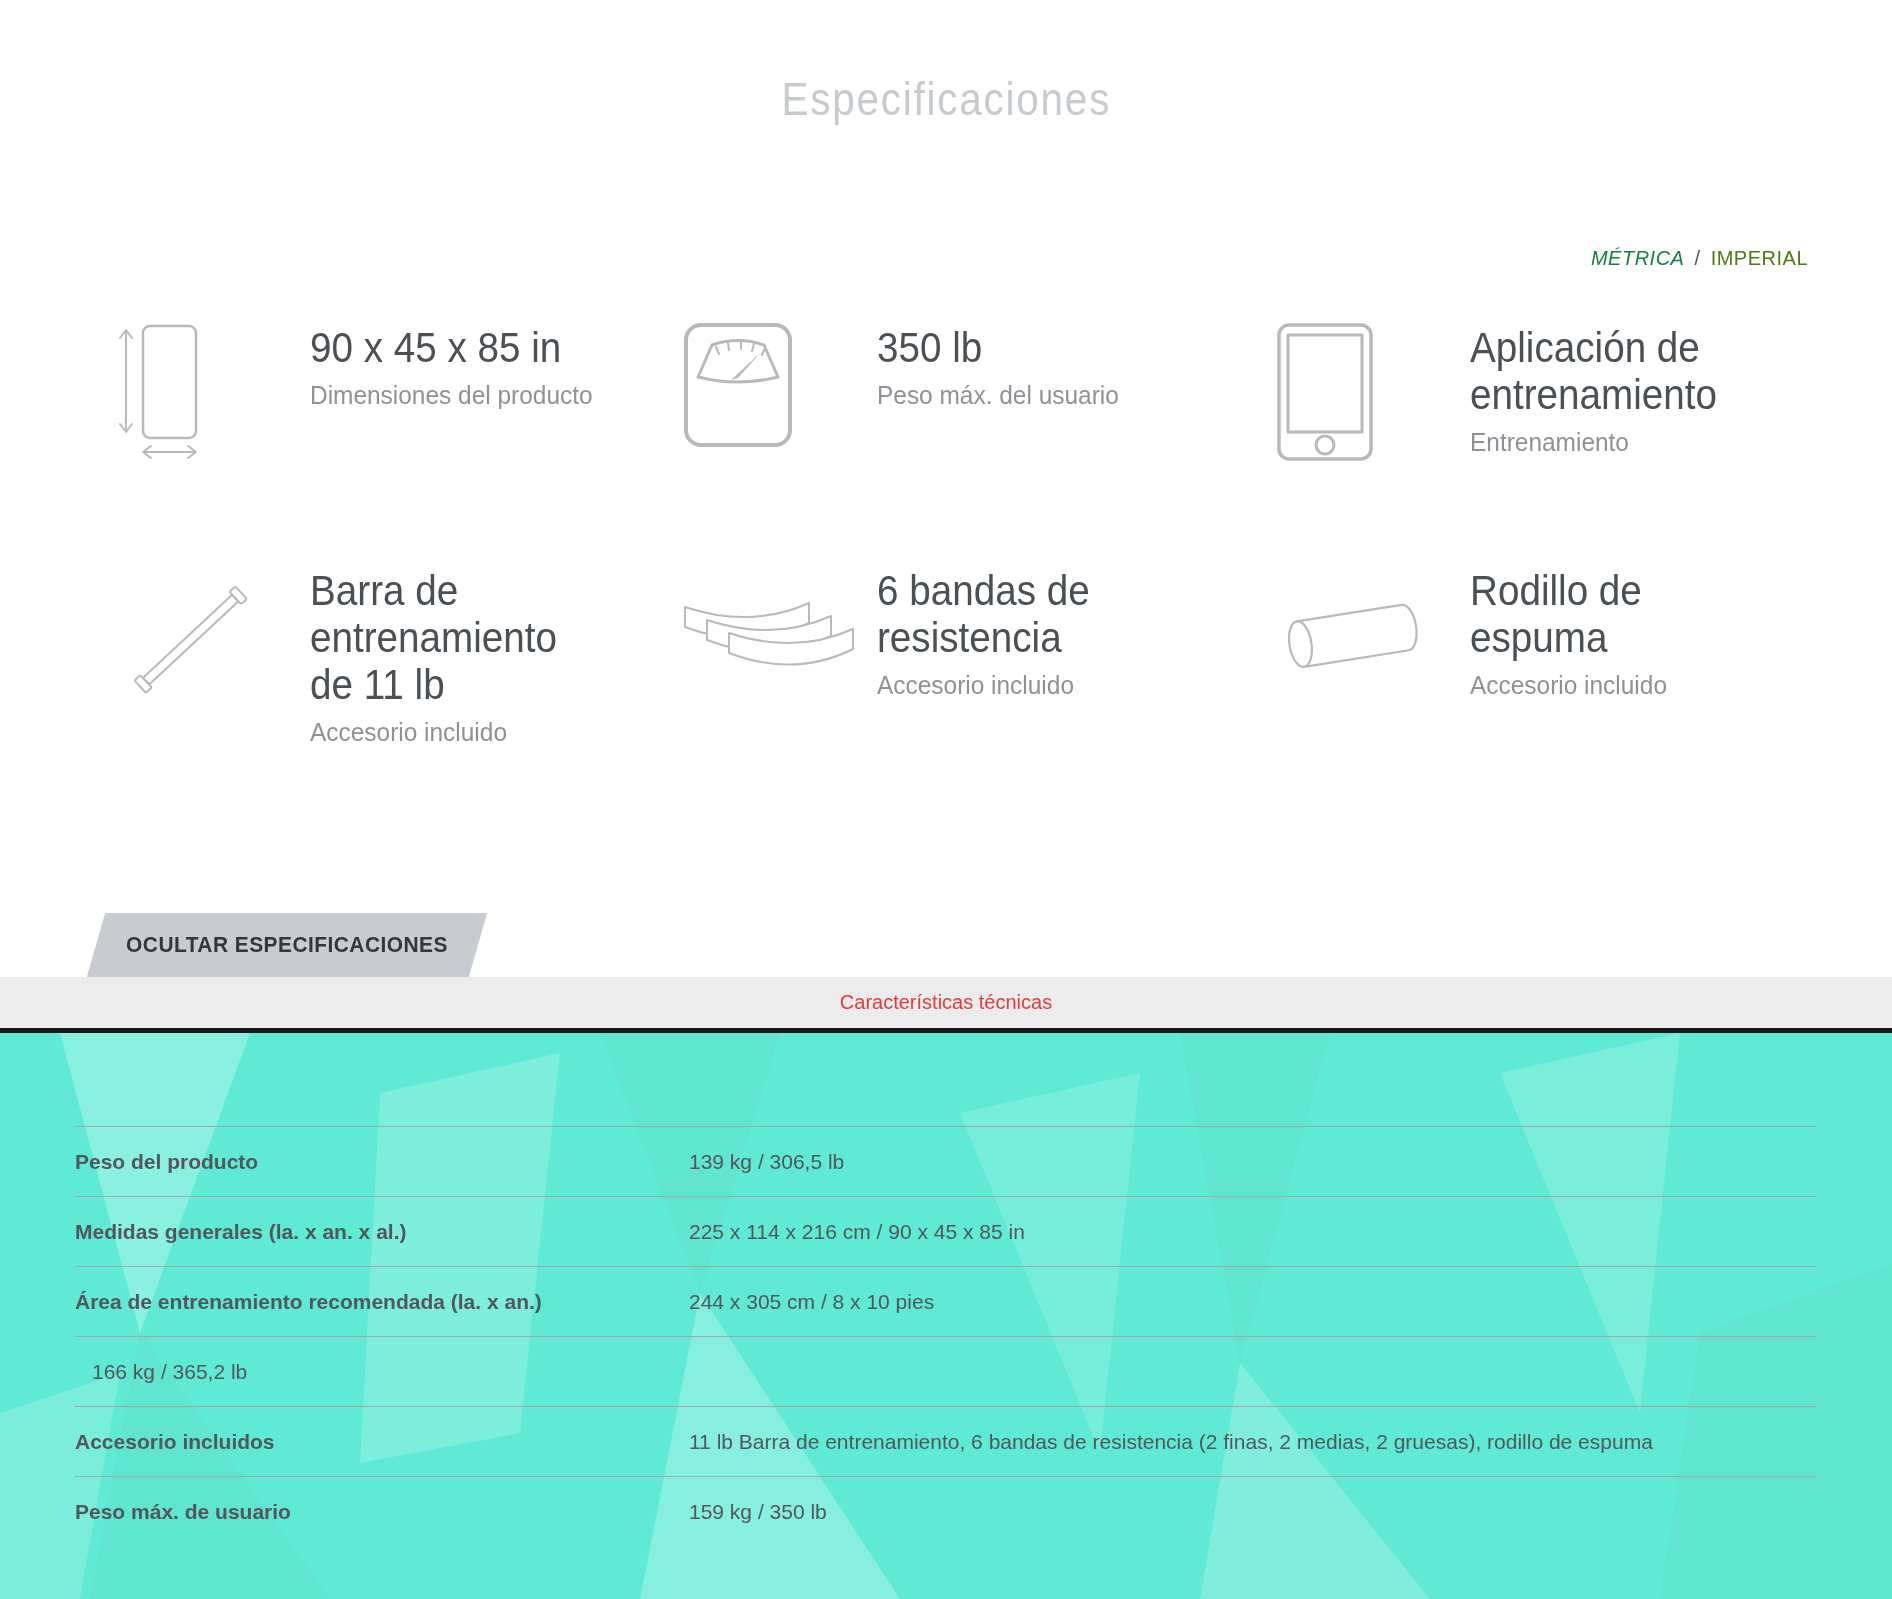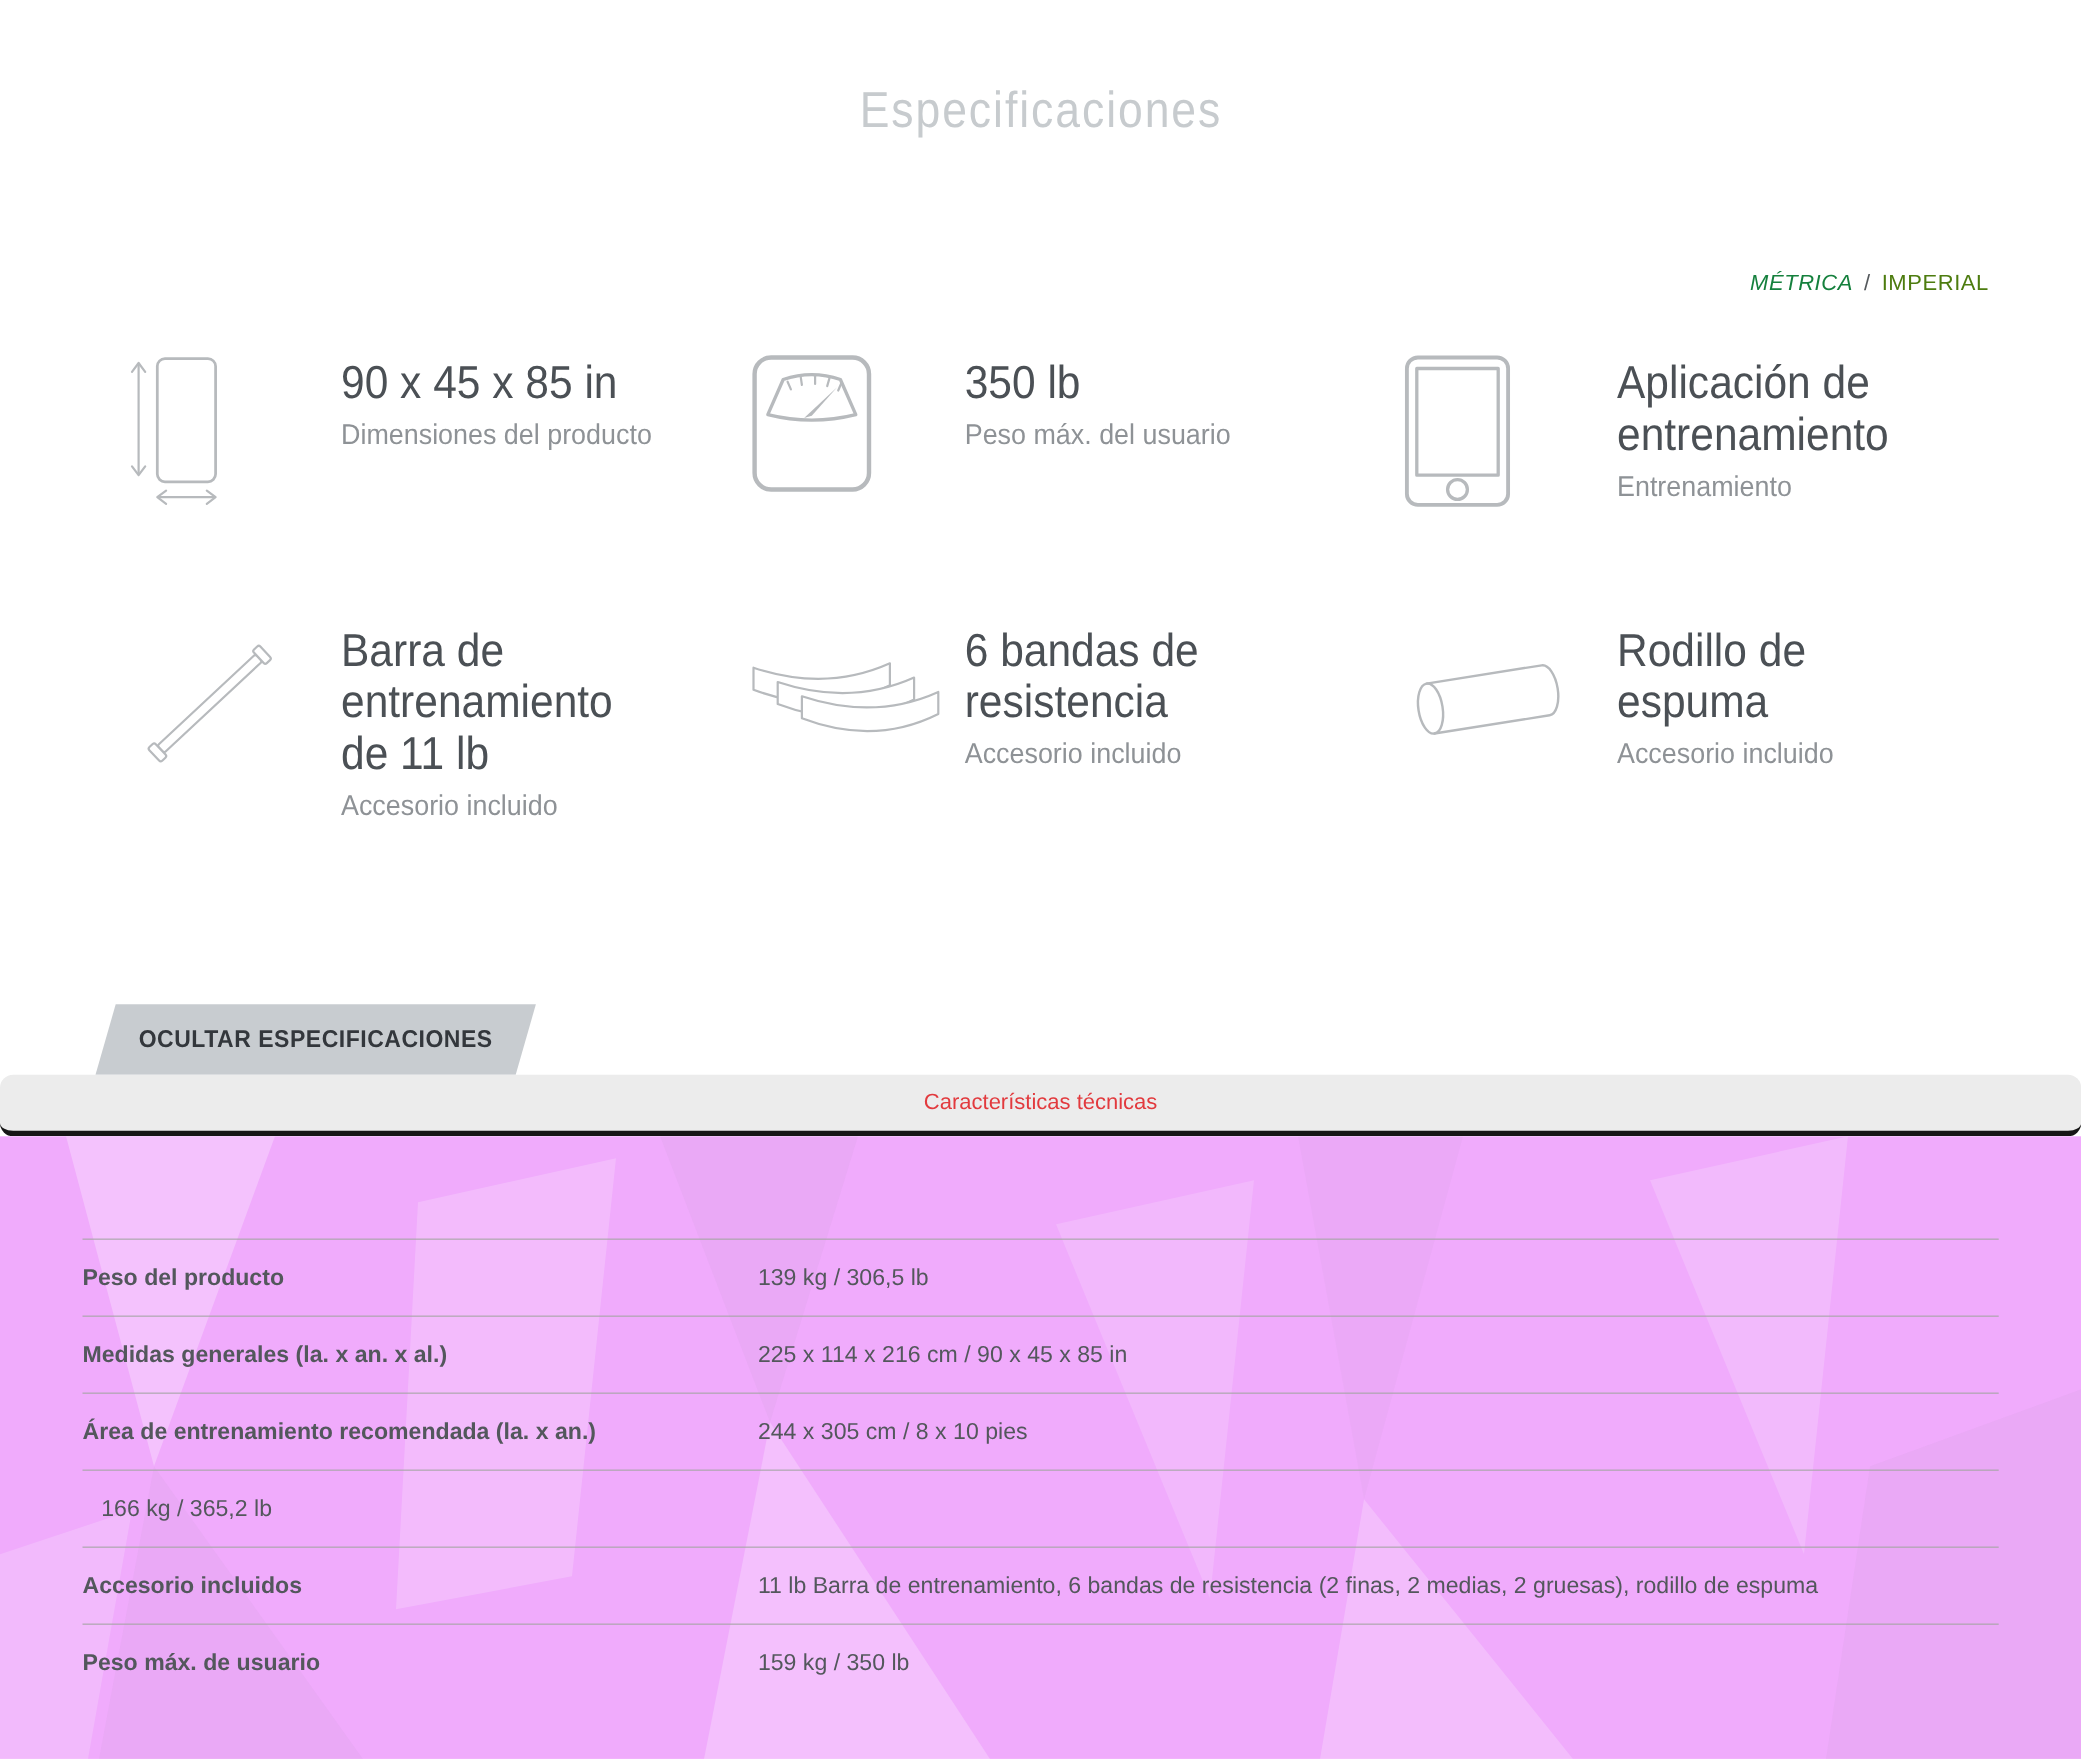--- a/index.html
+++ b/index.html
@@ -63,30 +63,30 @@
     position:relative;z-index:1;display:flex;width:100%;height:100%;
     align-items:center;justify-content:center;
     font-size:22px;font-weight:700;letter-spacing:.5px;color:#33373c;
     transform:scaleX(.95);
   }
 
   
   .tab-band{
     position:absolute;left:0;top:977px;width:100%;height:51px;
     background:#ececec;border-bottom:5px solid #161616;
-    display:flex;align-items:center;justify-content:center;border-radius:12px;
+    display:flex;align-items:center;justify-content:center;
   }
   .tab-band a{
     font-size:20px;color:#e23a3e;text-decoration:none;cursor:pointer;
   }
 
   
   .tech-section{
     position:absolute;left:0;top:1033px;width:100%;height:566px;
-    background:#f0abfc;
+    background:#5eead4;
   }
   .tech-section .texture{position:absolute;inset:0;}
   .spec-table{
     position:absolute;left:75px;top:93px;width:1742px;
   }
   .spec-row{
     display:grid;grid-template-columns:597px 1fr;align-items:center;
     height:69px;border-top:1px solid #a6a6a6;
   }
   .spec-row:last-child{border-bottom:0;}

